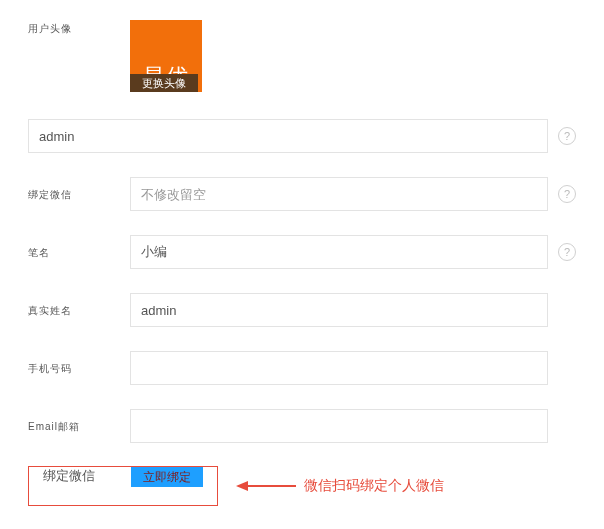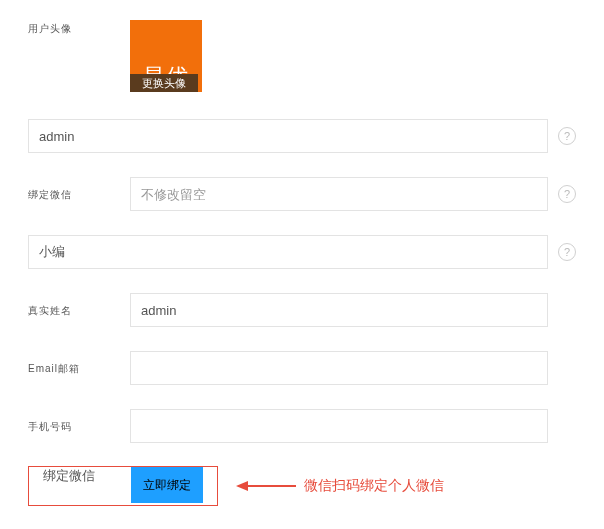--- a/index.html
+++ b/index.html
@@ -13,21 +13,21 @@
   .avatar-img { width: 72px; height: 72px; background: #f26f0b; display: flex; align-items: flex-end; justify-content: center; }
   .avatar-text { color: #fff; font-size: 22px; font-weight: 500; letter-spacing: 2px; }
   .avatar-overlay { position: absolute; left: 0; right: 4px; bottom: 0; height: 18px; background: #5a3b1e; color: #fff; font-size: 11px; text-align: center; line-height: 18px; cursor: pointer; }
   input.txt { flex: 1; height: 34px; border: 1px solid #e3e3e3; padding: 0 10px; font-size: 13px; color: #555; outline: none; background: #fff; }
   input.txt::placeholder { color: #999; }
   .help { width: 18px; height: 18px; margin-left: 10px; border: 1px solid #d0d0d0; border-radius: 50%; color: #bbb; font-size: 11px; line-height: 16px; text-align: center; flex: 0 0 18px; }
   .help-spacer { width: 28px; flex: 0 0 28px; }
   .bind-row { display: flex; align-items: center; margin-top: 6px; }
   .bind-box { border: 1px solid #e74c3c; display: flex; align-items: flex-start; height: 40px; padding-right: 14px; }
   .bind-label { width: 102px; flex: 0 0 102px; padding-left: 14px; color: #555; }
-  .bind-btn { height: 36px; background: #1e9fff; color: #000000; border: none; font-size: 12px; padding: 0 12px; cursor: pointer; }
+  .bind-btn { height: 20px; background: #1e9fff; color: #7f1d1d; border: none; font-size: 12px; padding: 0 12px; cursor: pointer; }
   .arrow-wrap { display: flex; align-items: center; margin-left: 18px; }
   .arrow-svg { width: 60px; height: 16px; }
   .bind-note { color: #e74c3c; font-size: 14px; margin-left: 8px; font-family: Liberation Serif, serif; }
 </style>
 </head>
 <body>
 
 <div class="form">
 
   <div class="row tall">
@@ -51,44 +51,45 @@
 
   <div class="row">
     <div class="label">绑定微信</div>
     <div class="control">
       <input class="txt" type="text" placeholder="不修改留空" style="">
       <div class="help">?</div>
     </div>
   </div>
 
   <div class="row">
+    <div class="label">笔名</div>
     <div class="control">
       <input class="txt" type="text" value="小编" style="">
       <div class="help">?</div>
     </div>
   </div>
 
   <div class="row">
     <div class="label">真实姓名</div>
     <div class="control">
       <input class="txt" type="text" value="admin" style="">
       <div class="help-spacer"></div>
     </div>
   </div>
 
   <div class="row">
-    <div class="label">Email邮箱</div>
+    <div class="label">手机号码</div>
     <div class="control">
       <input class="txt" type="text" value="" style="">
       <div class="help-spacer"></div>
     </div>
   </div>
 
   <div class="row">
-    <div class="label">手机号码</div>
+    <div class="label">Email邮箱</div>
     <div class="control">
       <input class="txt" type="text" value="" style="">
       <div class="help-spacer"></div>
     </div>
   </div>
 
   <div class="bind-row">
     <div class="bind-box">
       <div class="bind-label">绑定微信</div>
       <button class="bind-btn">立即绑定</button>

